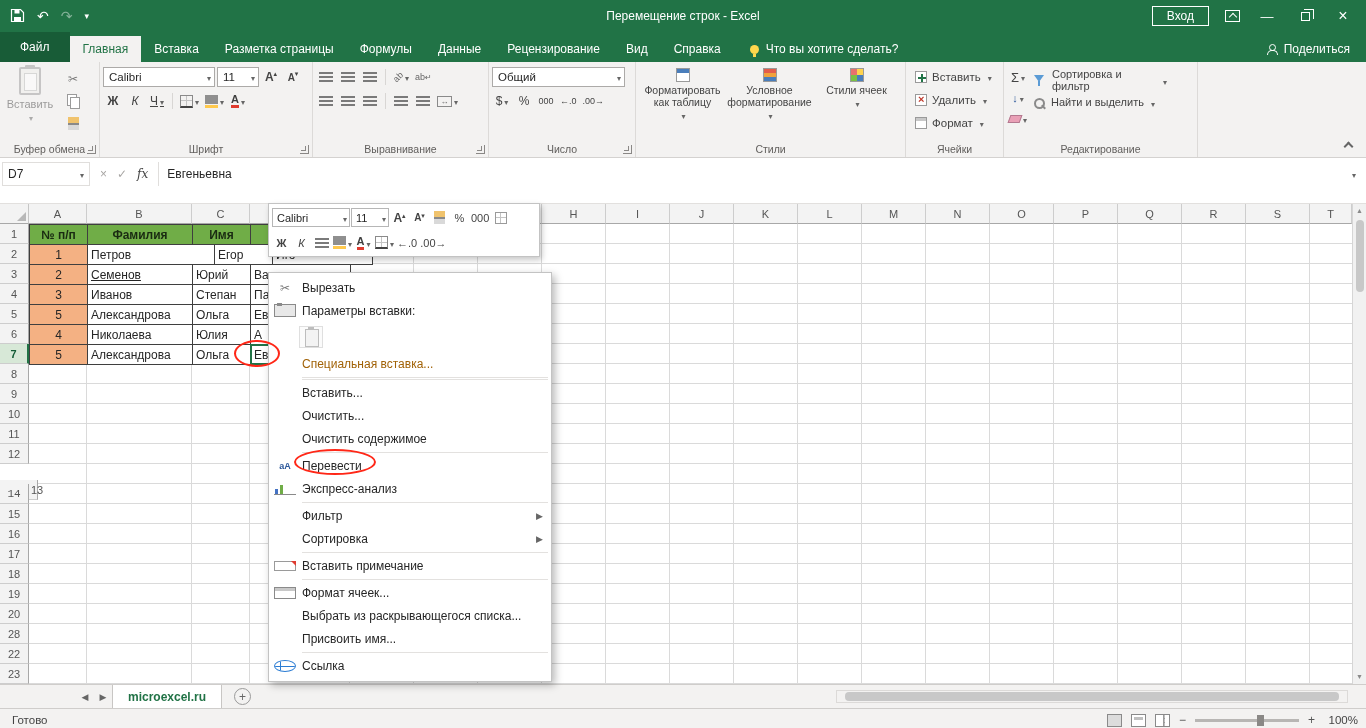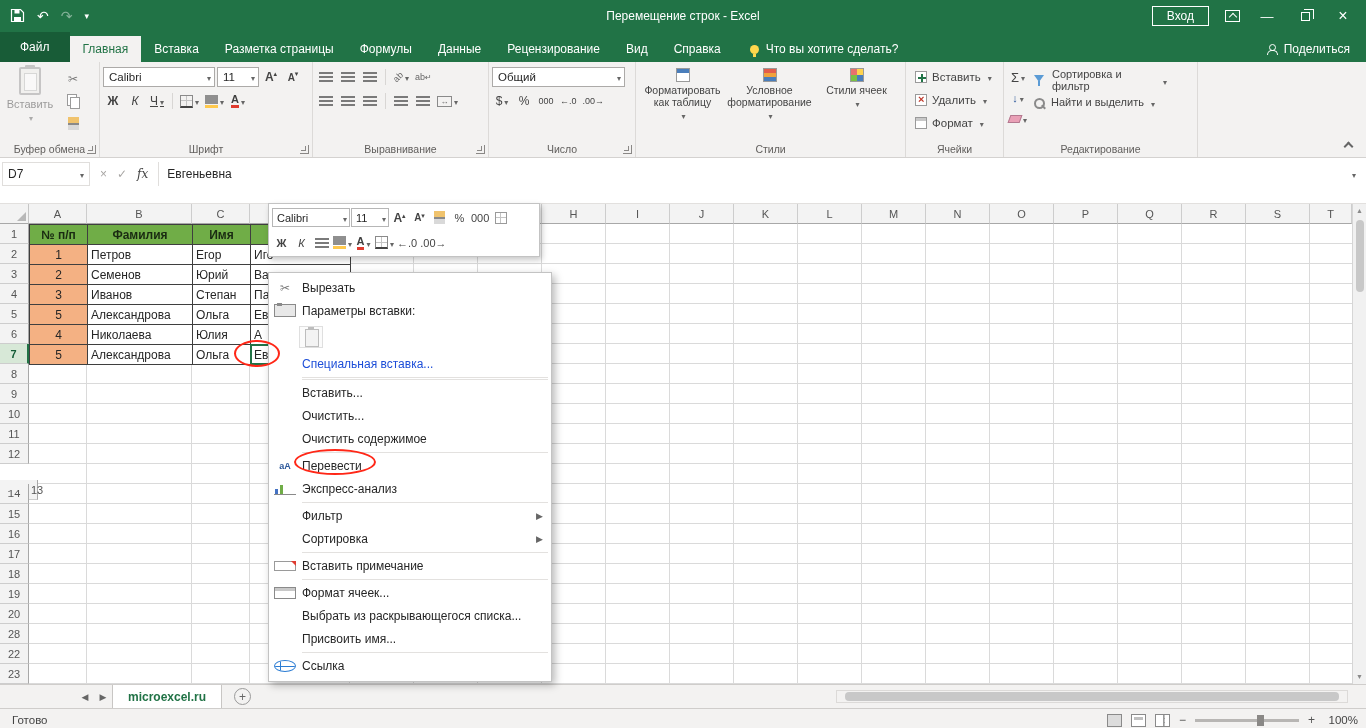--- a/index.html
+++ b/index.html
@@ -136,21 +136,21 @@
 
 
 .mini{position:absolute;left:268px;top:203px;width:272px;height:54px;background:#fff;border:1px solid #c3c3c3;box-shadow:2px 3px 6px rgba(0,0,0,.22);z-index:40;padding:2px 3px;display:flex;flex-direction:column;justify-content:space-between}
 .mrow{display:flex;align-items:center;gap:1px;height:23px}
 .mcombo{height:19px;border:1px solid #b6b6b6;background:#fff;display:flex;align-items:center;justify-content:space-between;padding:0 2px 0 4px;font-size:11px}
 .mbtn{min-width:19px;height:19px;display:inline-flex;align-items:center;justify-content:center;font-size:11px;color:#444;padding:0 1px}
 .i-tablemini{width:12px;height:12px;border:1px solid #9a9a9a;background-image:linear-gradient(#c4c4c4,#c4c4c4),linear-gradient(#c4c4c4,#c4c4c4);background-size:100% 1px,1px 100%;background-position:center;background-repeat:no-repeat}
 
 .menu{position:absolute;left:268px;top:272px;width:284px;background:#fff;border:1px solid #c3c3c3;box-shadow:3px 3px 8px rgba(0,0,0,.28);z-index:41;padding:3px 0}
 .mi{height:23px;display:flex;align-items:center;padding:0 8px 0 5px;font-size:12px;color:#262626}
-.mi.disabled .mlbl{color:#1d4ed8}
+.mi.disabled .mlbl{color:#a16207}
 .mlbl{flex:1;white-space:nowrap;overflow:hidden}
 .marr{color:#666;font-size:9px;margin-left:6px}
 .msep{height:1px;background:#e3e1df;margin:1.5px 3px 1.5px 33px}
 .paste-row{height:30px;display:flex;align-items:center}
 .paste-opt{width:24px;height:22px;margin-left:30px;border:1px solid #cfcfcf;background:#fafafa;position:relative;opacity:.65}
 .paste-opt::before{content:"";position:absolute;left:5px;top:2px;width:12px;height:16px;border:1px solid #9a9a9a;background:#eee}
 .paste-opt::after{content:"";position:absolute;left:8px;top:0px;width:6px;height:3px;background:#9a9a9a}
 .ic{width:22px;flex:0 0 22px;margin-right:6px;display:inline-flex;align-items:center;justify-content:center;height:100%}
 .g-scissors-icon{color:#777;font-size:12px}
 .g-clipboard-icon{width:11px;height:13px;border:1px solid #8a8a8a;background:#e8e8e8;position:relative}
@@ -563,27 +563,27 @@
       <div class="rh" style="top: 460px;">23</div>
       <div class="tbl">
         <div class="trow">
           <div class="tc hdr" style="width: 58px;">№ п/п</div>
           <div class="tc hdr" style="width: 105px; text-align: right;">Фамилия</div>
           <div class="tc hdr" style="width: 58px;">Имя</div>
           <div class="tc hdr" style="width: 100px;">Отчество</div>
         </div>
         <div class="trow">
           <div class="tc num" style="width: 58px;">1</div>
-          <div class="tc" style="width: 105px;">Петров</div>
+          <div class="tc" style="width: 127px;">Петров</div>
           <div class="tc" style="width: 58px;">Егор</div>
           <div class="tc" style="width: 100px;">Иго</div>
         </div>
         <div class="trow">
           <div class="tc num" style="width: 58px;">2</div>
-          <div class="tc" style="width: 105px;">Семенов</div>
+          <div class="tc" style="width: 105px; text-decoration: underline;">Семенов</div>
           <div class="tc" style="width: 58px;">Юрий</div>
           <div class="tc" style="width: 100px;">Вадимович</div>
         </div>
         <div class="trow">
           <div class="tc num" style="width: 58px;">3</div>
           <div class="tc" style="width: 105px;">Иванов</div>
           <div class="tc" style="width: 58px;">Степан</div>
           <div class="tc" style="width: 100px;">Па</div>
         </div>
         <div class="trow">

